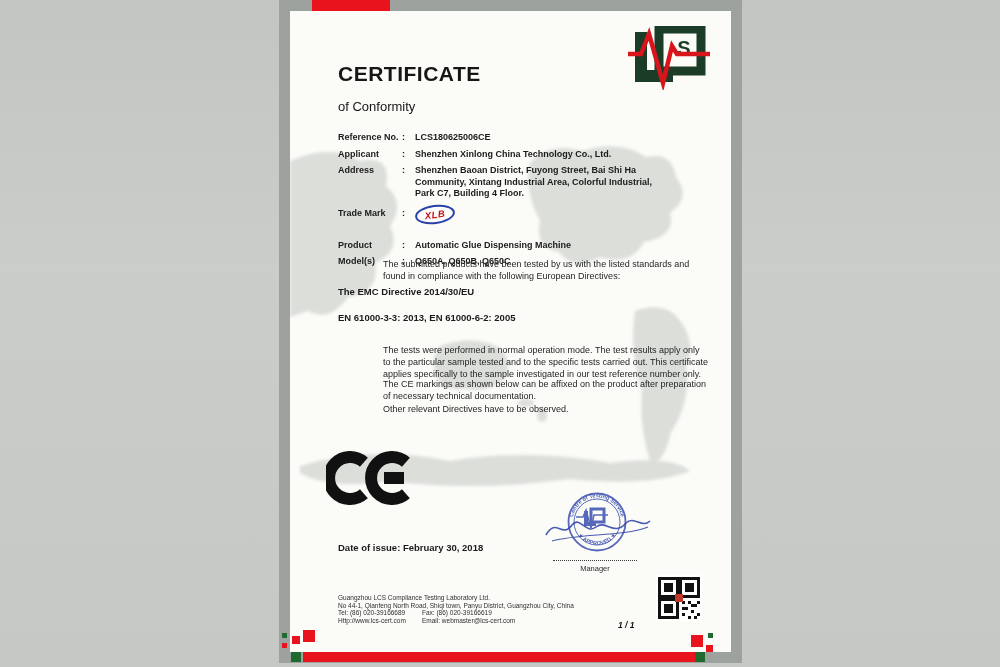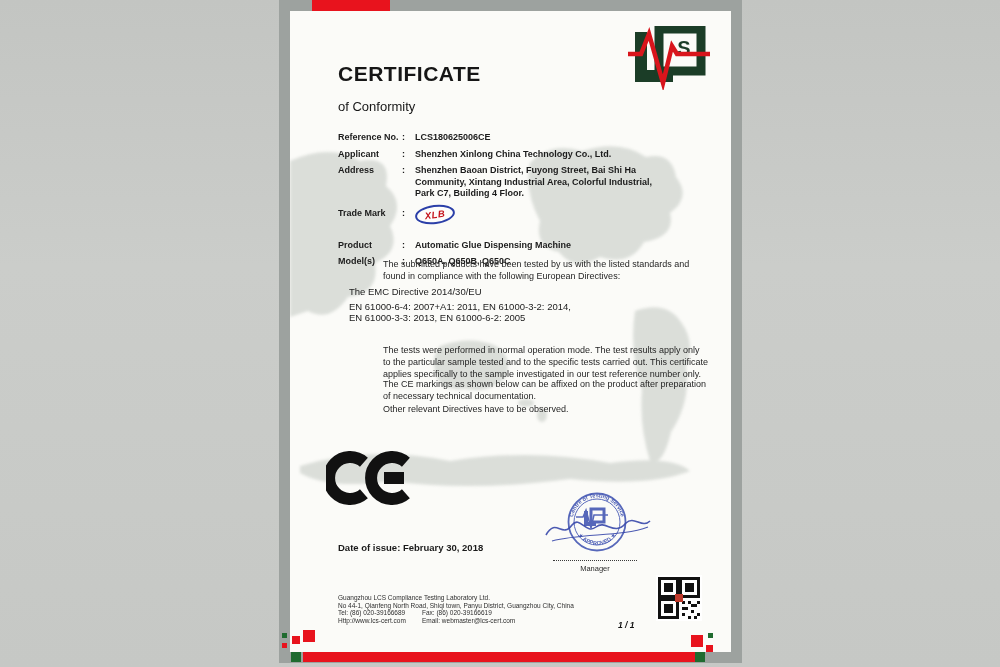--- a/index.html
+++ b/index.html
@@ -19,21 +19,21 @@
   .lcs-logo{position:absolute;left:338px;top:15px;}
 
   .fields{position:absolute;left:48px;top:121px;width:322px;}
   .frow{display:grid;grid-template-columns:64px 13px 1fr;font-size:9px;font-weight:bold;
         line-height:11.5px;margin-bottom:5px;color:#1b1b1b;}
   .tm-ellipse{display:inline-block;width:36px;height:15px;border:2px solid #2b3fa8;border-radius:50%;
         transform:rotate(-7deg);text-align:center;line-height:15px;font-size:9.5px;font-weight:bold;
         font-style:italic;color:#c4121a;letter-spacing:.5px;background:#fdfdfb;}
 
   .para{position:absolute;left:48px;width:326px;font-size:9px;line-height:11.8px;color:#262626;margin-left:45px;}
-  .bold-line{position:absolute;left:59px;width:326px;font-size:9.5px;font-weight:normal;color:#1b1b1b;line-height:11.5px;}
+  .bold-line{position:absolute;left:48px;width:326px;font-size:9.5px;font-weight:bold;color:#1b1b1b;line-height:11.5px;}
 
   .ce-mark{position:absolute;left:36px;top:436px;}
   .date-line{position:absolute;left:48px;top:531px;font-size:9.5px;font-weight:bold;color:#1b1b1b;}
 
   .stamp{position:absolute;left:252px;top:478px;}
   .dotted-line{position:absolute;left:263px;top:549px;width:84px;border-bottom:1.5px dotted #3a3a3a;}
   .manager{position:absolute;left:263px;top:553px;width:84px;text-align:center;font-size:7.5px;color:#2c2c2c;}
 
   .footer{position:absolute;left:48px;top:583px;font-size:6.5px;line-height:7.6px;color:#2e2e2e;}
   .footer-cols{display:grid;grid-template-columns:84px auto;}
@@ -113,21 +113,20 @@
       </div>
       <div class="frow">
         <span>Model(s)</span>
         <span>:</span>
         <span>Q650A, Q650B, Q650C</span>
       </div>
     </div>
 
     <div class="para" style="top:248px;">The submitted products have been tested by us with the listed standards and found in compliance with the following European Directives:</div>
     <div class="bold-line" style="top:275px;">The EMC Directive 2014/30/EU</div>
-    <div class="bold-line" style="top:290px;">EN 61000-6-4: 2007+A1: 2011, EN 61000-3-2: 2014,</div>
     <div class="bold-line" style="top:301px;">EN 61000-3-3: 2013, EN 61000-6-2: 2005</div>
     <div class="para" style="top:334px;">The tests were performed in normal operation mode. The test results apply only to the particular sample tested and to the specific tests carried out. This certificate applies specifically to the sample investigated in our test reference number only.</div>
     <div class="para" style="top:368px;">The CE markings as shown below can be affixed on the product after preparation of necessary technical documentation.</div>
     <div class="para" style="top:393px;">Other relevant Directives have to be observed.</div>
 
     <svg class="ce-mark" width="86" height="62" viewBox="0 0 86 62">
       <path d="M37.9,15.2 A21,21 0 1 0 37.9,46.8" fill="none" stroke="#111" stroke-width="12"></path>
       <path d="M79.9,15.2 A21,21 0 1 0 79.9,46.8" fill="none" stroke="#111" stroke-width="12"></path>
       <path d="M58,31 H78" fill="none" stroke="#111" stroke-width="12"></path>
     </svg>

